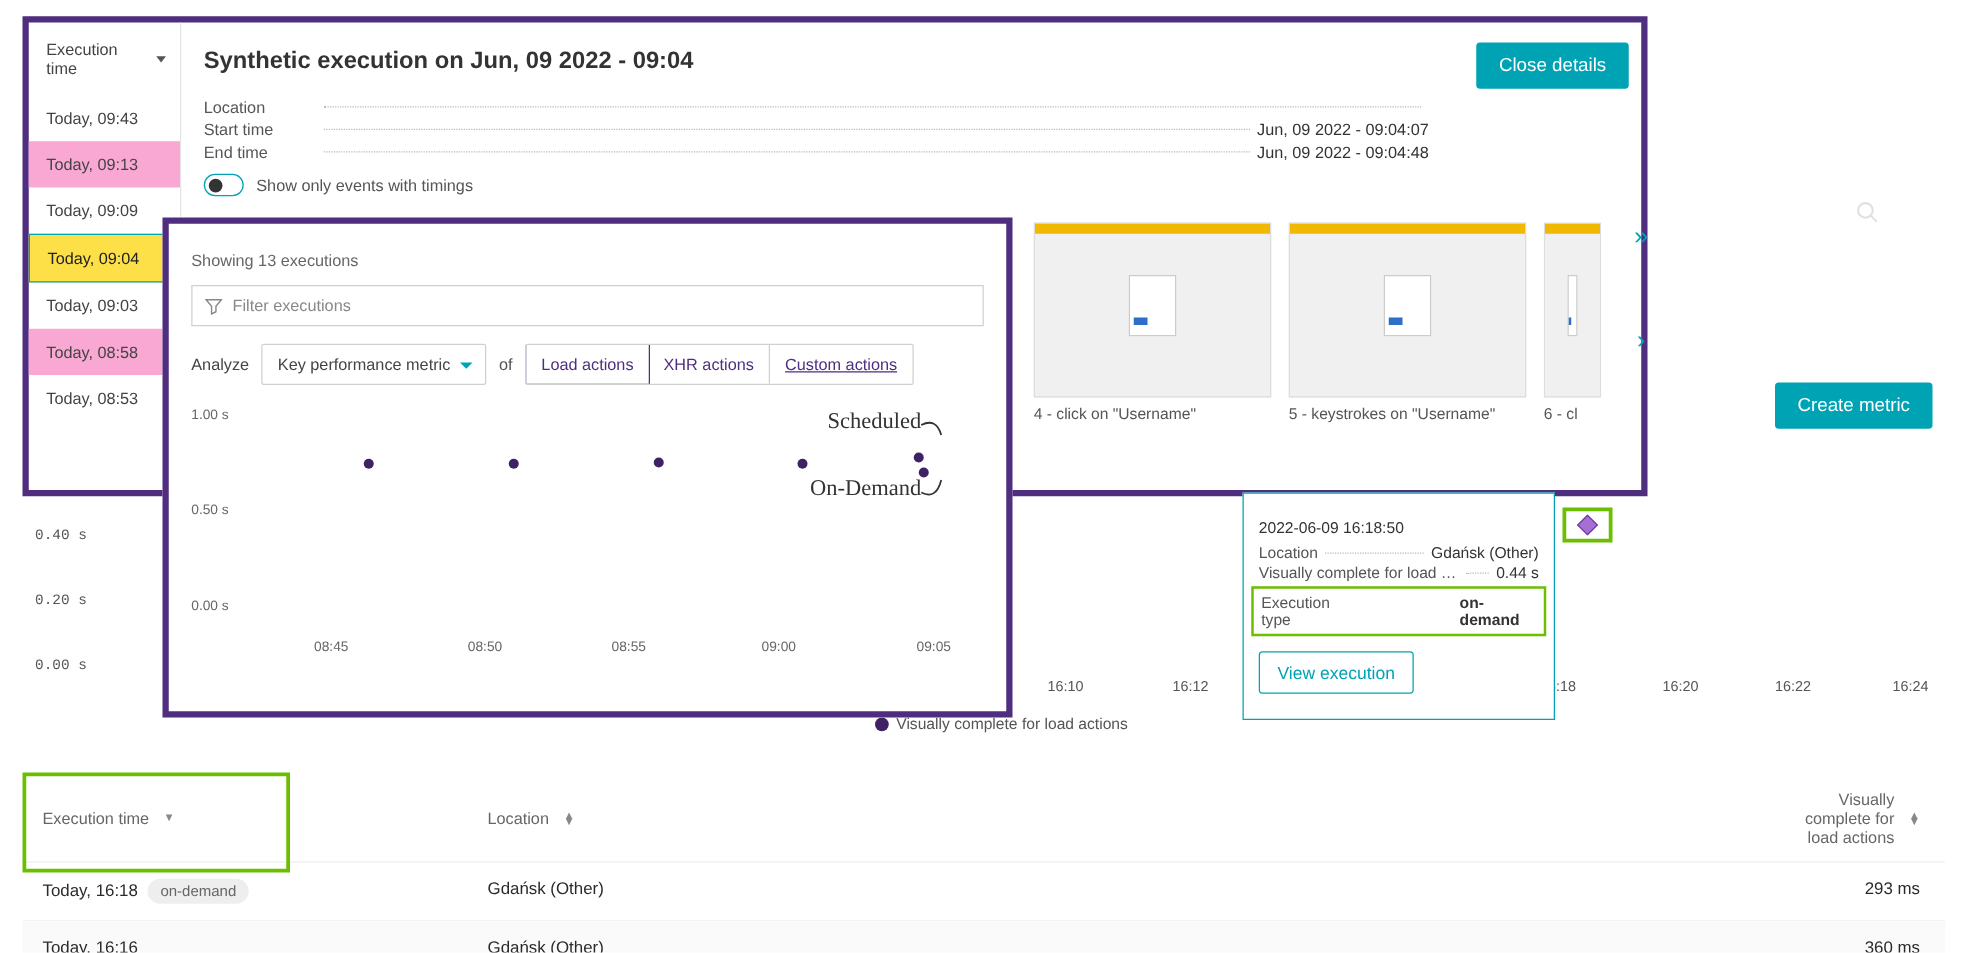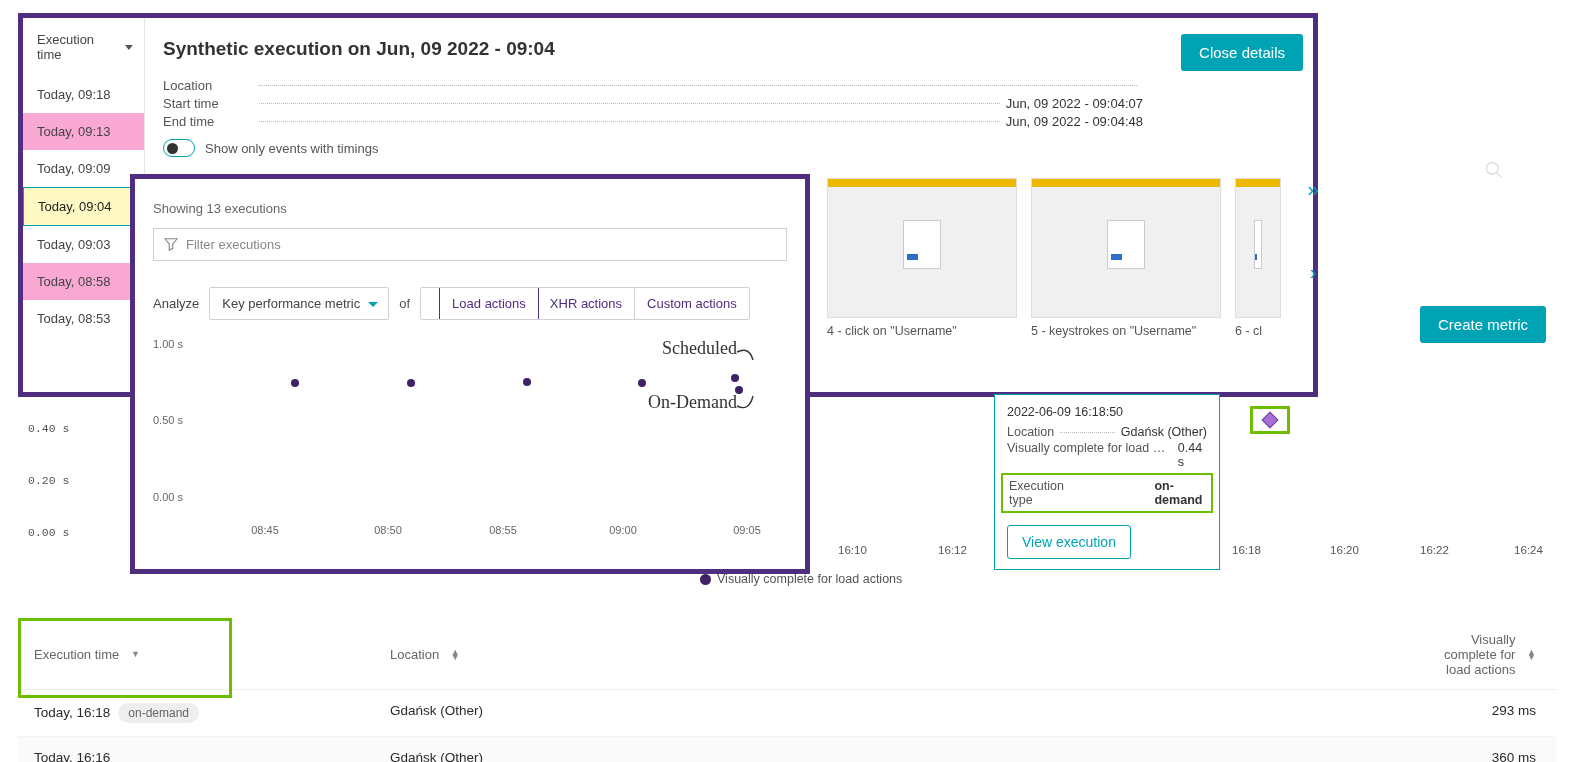--- a/index.html
+++ b/index.html
@@ -23,21 +23,21 @@
   .dp-sidebar{
     position:absolute;left:0;top:0;width:122px;height:100%;
     border-right:1px solid #e5e5e5;
   }
   .dp-sidebar-header{
     padding:14px 10px 14px 14px;font-size:13px;color:#444;display:flex;align-items:center;gap:4px;cursor:pointer;
   }
   .dp-sidebar-header svg{width:10px;height:10px;}
   .dp-row{padding:11px 14px;font-size:13px;color:#444;}
   .dp-row.alt{background:#f9a8d4;}
-  .dp-row.selected{border:1px solid var(--teal);background:#fef9c3;color:#222;}
+  .dp-row.selected{border:1px solid var(--teal);background:#fde047;color:#222;}
   .dp-content{
     position:absolute;left:140px;top:0;right:0;padding:20px 18px 10px 0;
   }
   .dp-title{font-size:19px;font-weight:600;color:#333;margin-bottom:18px;}
   .close-btn{
     position:absolute;right:10px;top:16px;background:var(--teal);color:#fff;border:none;border-radius:3px;
     padding:10px 18px;font-size:15px;cursor:pointer;
   }
   .meta-grid{width:980px;}
   .meta-row{display:flex;align-items:baseline;font-size:13px;color:#555;margin:3px 0;}
@@ -57,42 +57,42 @@
   .thumb-card .cap{font-size:12.5px;color:#555;margin-top:6px;white-space:nowrap;overflow:hidden;text-overflow:ellipsis;}
   .thumbs .nav-col{width:36px;display:flex;flex-direction:column;gap:60px;align-items:center;justify-content:flex-start;color:var(--teal);}
   .thumbs .nav-col .chev{font-size:20px;cursor:pointer;}
   
   .analysis-panel{
     position:absolute;left:130px;top:174px;width:680px;height:400px;
     border:5px solid var(--purple);background:#fff;padding:16px 18px 10px 18px;
   }
   .ap-title{font-size:18px;font-weight:600;color:#333;}
   .ap-sub{font-size:13px;color:#666;margin:6px 0 12px;}
-  .ap-filter{display:flex;align-items:flex-start;border:1px solid var(--gray-border);padding:8px 10px;color:#888;font-size:13px;width:100%;margin-bottom:26px;}
+  .ap-filter{display:flex;align-items:flex-end;border:1px solid var(--gray-border);padding:8px 10px;color:#888;font-size:13px;width:100%;margin-bottom:14px;}
   .ap-filter svg{width:14px;height:14px;margin-right:8px;stroke:#888;}
   .ap-analyze-row{display:flex;align-items:center;gap:10px;font-size:13px;color:#444;}
   .ap-dropdown{border:1px solid var(--gray-border);padding:8px 28px 8px 12px;position:relative;cursor:pointer;border-radius:2px;}
   .ap-dropdown::after{content:"";position:absolute;right:10px;top:14px;border:5px solid transparent;border-top-color:var(--teal);}
   .ap-of{color:#555;}
-  .seg-group{display:flex;border:1px solid var(--gray-border);border-radius:2px;overflow:hidden;padding-left:19px;}
+  .seg-group{display:flex;border:1px solid var(--gray-border);border-radius:2px;overflow:hidden;}
   .seg{padding:8px 12px;color:var(--purple);cursor:pointer;font-size:13px;border-right:1px solid var(--gray-border);}
-  .seg:last-child{border-right:none;}
+  .seg:last-child{border-right:none;text-decoration:underline;}
   .seg.active{border:1px solid var(--purple);margin:-1px;position:relative;}
   
   .chart{position:relative;height:200px;margin-top:16px;}
   .chart .ylab{position:absolute;left:0;font-size:11px;color:#666;}
   .chart .xlab{position:absolute;bottom:0;font-size:11px;color:#666;transform:translateX(-50%);}
   .chart .plot{position:absolute;left:50px;right:6px;top:6px;bottom:22px;}
   .chart .pt{position:absolute;width:8px;height:8px;border-radius:50%;background:var(--purple-dark);transform:translate(-50%,-50%);}
   .chart .annot{position:absolute;font-size:18px;color:#333;font-family:Georgia,serif;}
   .chart .curl{position:absolute;width:24px;height:24px;}
   
   .tooltip-card{
-    position:absolute;left:994px;top:394px;width:226px;
-    border:1px solid var(--teal);background:#fff;padding:10px 12px;font-size:12.5px;color:#555;
+    position:absolute;left:994px;top:394px;width:250px;
+    border:1px solid var(--teal);background:#fff;padding:20px 12px;font-size:12.5px;color:#555;
   }
   .tooltip-card .ts{color:#333;margin-bottom:6px;}
   .tooltip-card .tip-row{display:flex;align-items:baseline;margin:2px 0;}
   .tooltip-card .tip-row .dots{flex:1;border-bottom:1px dotted #bbb;margin:0 6px;height:1px;align-self:center;}
   .tooltip-card .tip-row .v{color:#333;}
   .tooltip-card .exec-row{border:2px solid var(--green);margin:4px -6px;padding:4px 6px;gap:36px;}
   .tooltip-card .view-btn{display:inline-block;border:1px solid var(--teal);color:var(--teal);padding:8px 14px;margin-top:8px;border-radius:3px;cursor:pointer;font-size:14px;}
   .diamond-box{
     position:absolute;left:1250px;top:406px;width:40px;height:28px;border:3px solid var(--green);
     display:flex;align-items:center;justify-content:center;background:#fff;
@@ -150,21 +150,21 @@
 
 <div class="details-panel">
   <div class="dp-sidebar">
     <div class="dp-sidebar-header">
       <span>Execution time</span>
       <svg viewBox="0 0 10 10">
           <path d="M1 3 L5 8 L9 3" fill="#555"></path>
         </svg>
     </div>
     <div id="time-list">
-        <div class="dp-row">Today, 09:18</div>
+        <div class="dp-row">Today, 09:43</div>
         <div class="dp-row alt">Today, 09:13</div>
         <div class="dp-row">Today, 09:09</div>
         <div class="dp-row alt selected">Today, 09:04</div>
         <div class="dp-row">Today, 09:03</div>
         <div class="dp-row alt">Today, 08:58</div>
         <div class="dp-row">Today, 08:53</div>
       </div>
   </div>
   <div class="dp-content">
     <div class="dp-title">Synthetic execution on Jun, 09 2022 - 09:04</div>

